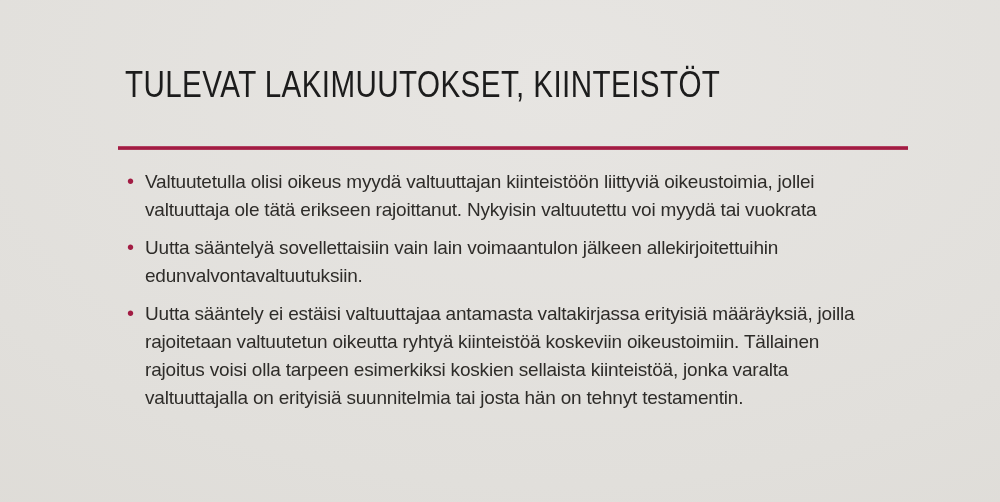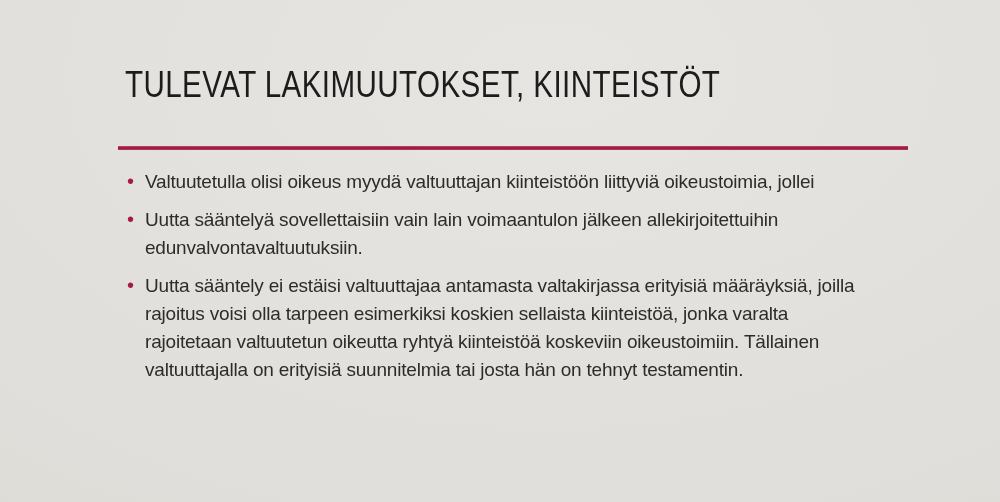--- a/index.html
+++ b/index.html
@@ -79,30 +79,31 @@
 
   <h1 class="title">TULEVAT LAKIMUUTOKSET, KIINTEISTÖT</h1>
 
   <div class="divider"></div>
 
   <div class="body">
 
     <div class="bullet">
       <span class="dot">•</span>
       <div class="line">Valtuutetulla olisi oikeus myydä valtuuttajan kiinteistöön liittyviä oikeustoimia, jollei</div>
+      <div class="line">valtuuttaja ole tätä erikseen rajoittanut. Nykyisin valtuutettu voi myydä tai vuokrata</div>
     </div>
 
     <div class="bullet">
       <span class="dot">•</span>
       <div class="line">Uutta sääntelyä sovellettaisiin vain lain voimaantulon jälkeen allekirjoitettuihin</div>
       <div class="line">edunvalvontavaltuutuksiin.</div>
     </div>
 
     <div class="bullet">
       <span class="dot">•</span>
       <div class="line">Uutta sääntely ei estäisi valtuuttajaa antamasta valtakirjassa erityisiä määräyksiä, joilla</div>
+      <div class="line">rajoitetaan valtuutetun oikeutta ryhtyä kiinteistöä koskeviin oikeustoimiin. Tällainen</div>
       <div class="line">rajoitus voisi olla tarpeen esimerkiksi koskien sellaista kiinteistöä, jonka varalta</div>
-      <div class="line">rajoitetaan valtuutetun oikeutta ryhtyä kiinteistöä koskeviin oikeustoimiin. Tällainen</div>
       <div class="line">valtuuttajalla on erityisiä suunnitelmia tai josta hän on tehnyt testamentin.</div>
     </div>
 
   </div>
 </div>
 
 </body></html>

